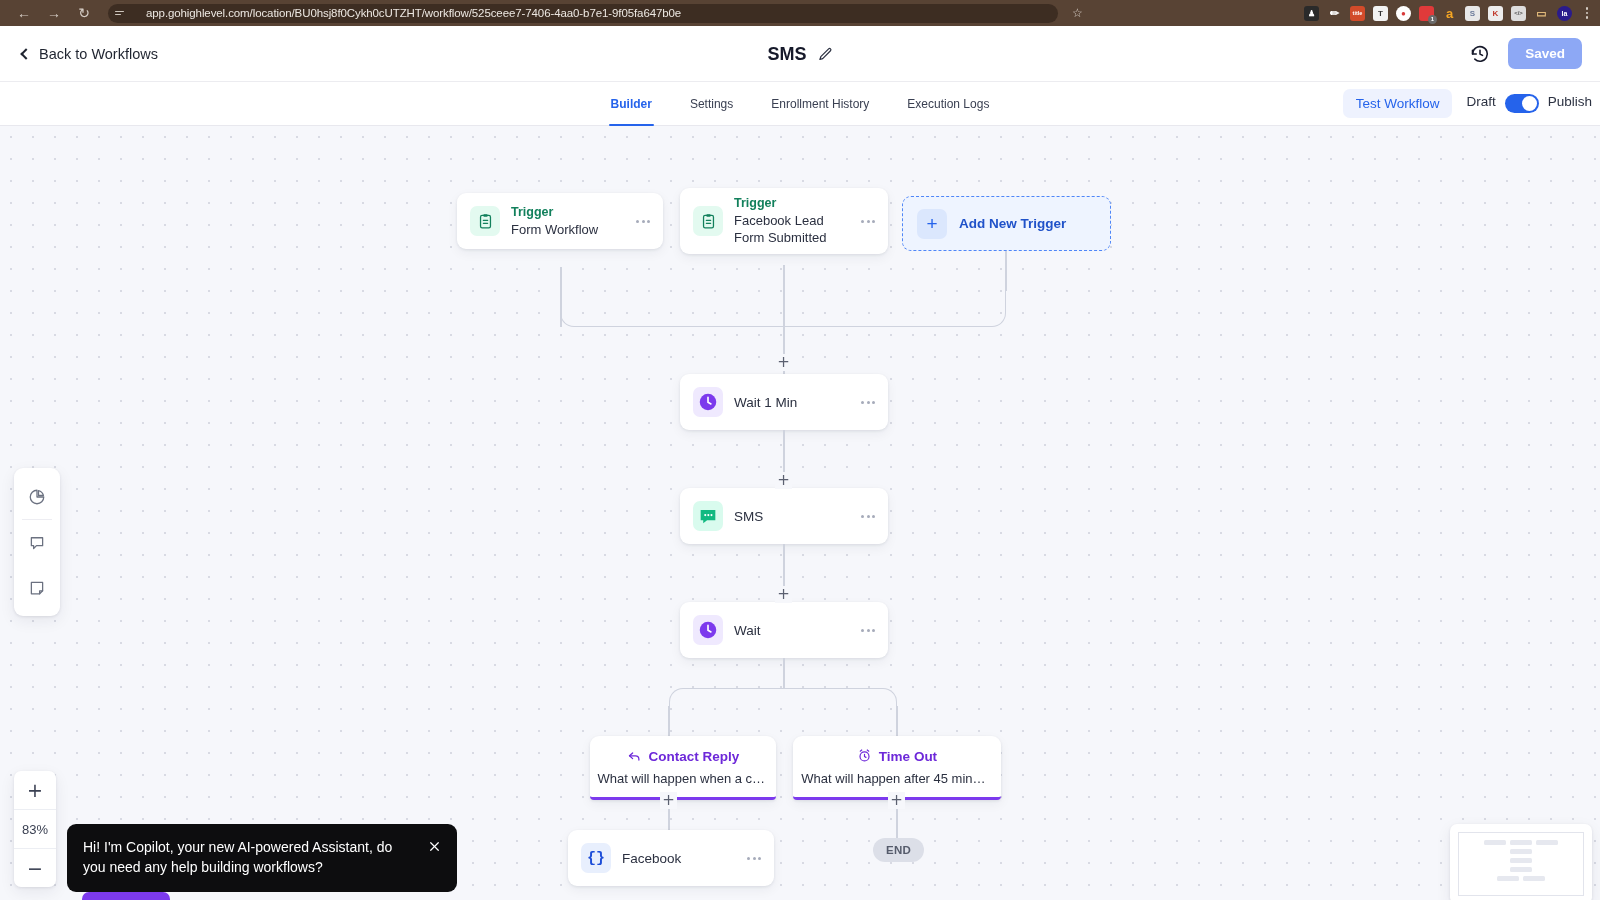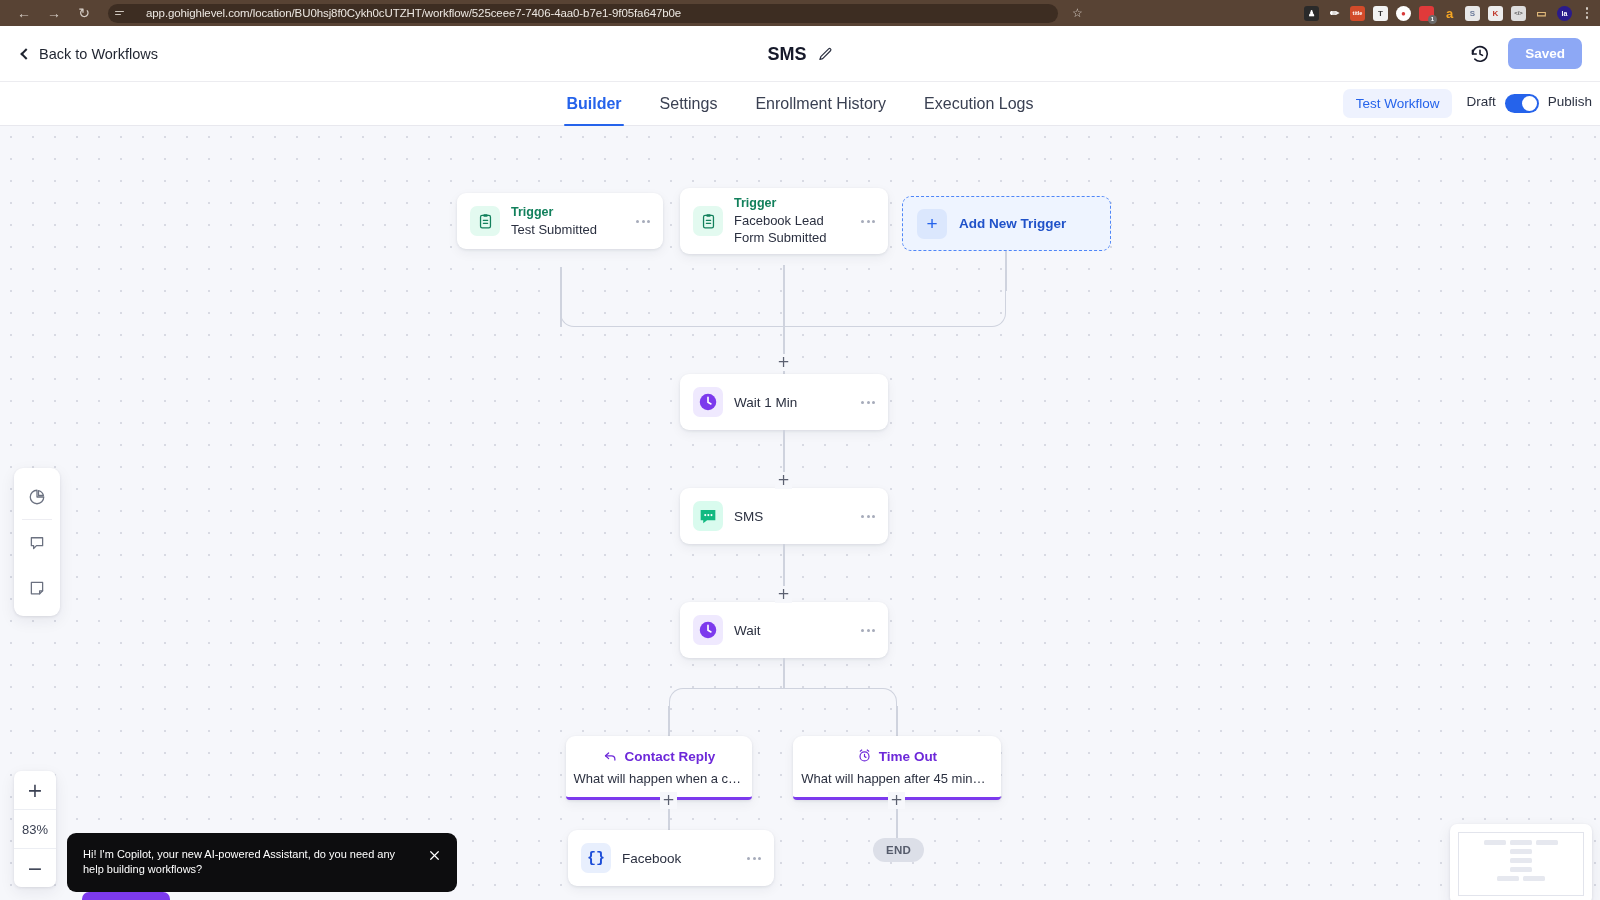--- a/index.html
+++ b/index.html
@@ -110,21 +110,21 @@
     height: 44px; background: #fff;
     display: flex; align-items: stretch;
     position: relative; border-bottom: 1px solid #e8e8ee;
   }
   .tabs {
     position: absolute; left: 0; right: 0; top: 0; bottom: 0;
     display: flex; align-items: stretch; justify-content: center; gap: 34px;
   }
   .tab {
     display: flex; align-items: center;
-    font-size: 16px; color: #3a4052; cursor: pointer;
+    font-size: 12px; color: #3a4052; cursor: pointer;
     padding: 0 2px; position: relative; text-align: center;
   }
   .tab.active { color: #2563eb; font-weight: 600; }
   .tab.active::after {
     content: ""; position: absolute; left: 0; right: 0; bottom: -1px;
     height: 2.5px; background: #2563eb; border-radius: 2px;
   }
   .tabbar-right {
     margin-left: auto; display: flex; align-items: center; gap: 14px;
     padding-right: 8px; z-index: 3;
@@ -265,21 +265,21 @@
   .zoomctl .zsep { border-top: 1px solid #eceef3; height: 0; padding: 0; }
 
   
   .toast {
     position: absolute; left: 67px; bottom: 8px;
     width: 390px; background: #0d0d0f; color: #fff;
     border-radius: 9px; padding: 14px 16px;
     display: flex; align-items: flex-start; gap: 10px;
     z-index: 30;
   }
-  .toast p { font-size: 11px; line-height: 1.42; flex: 1; }
+  .toast p { font-size: 14px; line-height: 1.42; flex: 1; }
   .toast-x { cursor: pointer; flex: 0 0 auto; padding-top: 1px; }
   .purple-peek {
     position: absolute; left: 82px; bottom: -6px;
     width: 88px; height: 14px; border-radius: 7px;
     background: #7c3aed; z-index: 25;
   }
 
   
   .minimap {
     position: absolute; right: 8px; bottom: -4px;
@@ -394,21 +394,21 @@
     <div class="node-ico" style="background:#e3faf0;">
       <svg width="17" height="17" viewBox="0 0 24 24" fill="none" stroke="#12805c" stroke-width="1.8" stroke-linecap="round" stroke-linejoin="round">
         <rect x="5" y="3.5" width="14" height="17.5" rx="2.2"></rect>
         <rect x="9" y="1.8" width="6" height="3.6" rx="1.1" fill="#12805c" stroke="none"></rect>
         <line x1="9" y1="10.5" x2="15" y2="10.5"></line>
         <line x1="9" y1="14.5" x2="15" y2="14.5"></line>
       </svg>
     </div>
     <div class="node-body">
       <div class="node-kicker">Trigger</div>
-      <div class="node-sub">Test Submitted</div>
+      <div class="node-sub">Form Workflow</div>
     </div>
     <div class="dots">
         <i></i>
         <i></i>
         <i></i>
       </div>
   </div>
 
   <div class="node" style="left:680px; top:62px; width:208px; height:66px;">
     <div class="node-ico" style="background:#e3faf0;">
@@ -493,21 +493,21 @@
         <i></i>
       </div>
   </div>
 
   <div class="edge edge-v" style="left:783.2px; top:532px; height:30px;"></div>
   <div class="elbow" style="left:669px; top:562px; width:115px; height:22px; border-bottom:none; border-right:none; border-top-left-radius:14px;"></div>
   <div class="elbow" style="left:783px; top:562px; width:114px; height:22px; border-bottom:none; border-left:none; border-top-right-radius:14px;"></div>
   <div class="edge edge-v" style="left:668.4px; top:580px; height:30px;"></div>
   <div class="edge edge-v" style="left:896.4px; top:580px; height:30px;"></div>
 
-  <div class="branch-card" style="left:566px; top:610px; width:186px; height:64px;">
+  <div class="branch-card" style="left:590px; top:610px; width:186px; height:64px;">
     <div class="branch-head">
       <span>
         <svg width="15" height="15" viewBox="0 0 24 24" fill="none" stroke="#6d28d9" stroke-width="2" stroke-linecap="round" stroke-linejoin="round">
           <polyline points="9 8 4 12.5 9 17"></polyline>
           <path d="M4 12.5h9.5a5.5 5.5 0 0 1 5.5 5.5v1.2"></path>
         </svg>
       </span>
       <span>Contact Reply</span>
     </div>
     <div class="branch-sub">What will happen when a contact r...</div>

